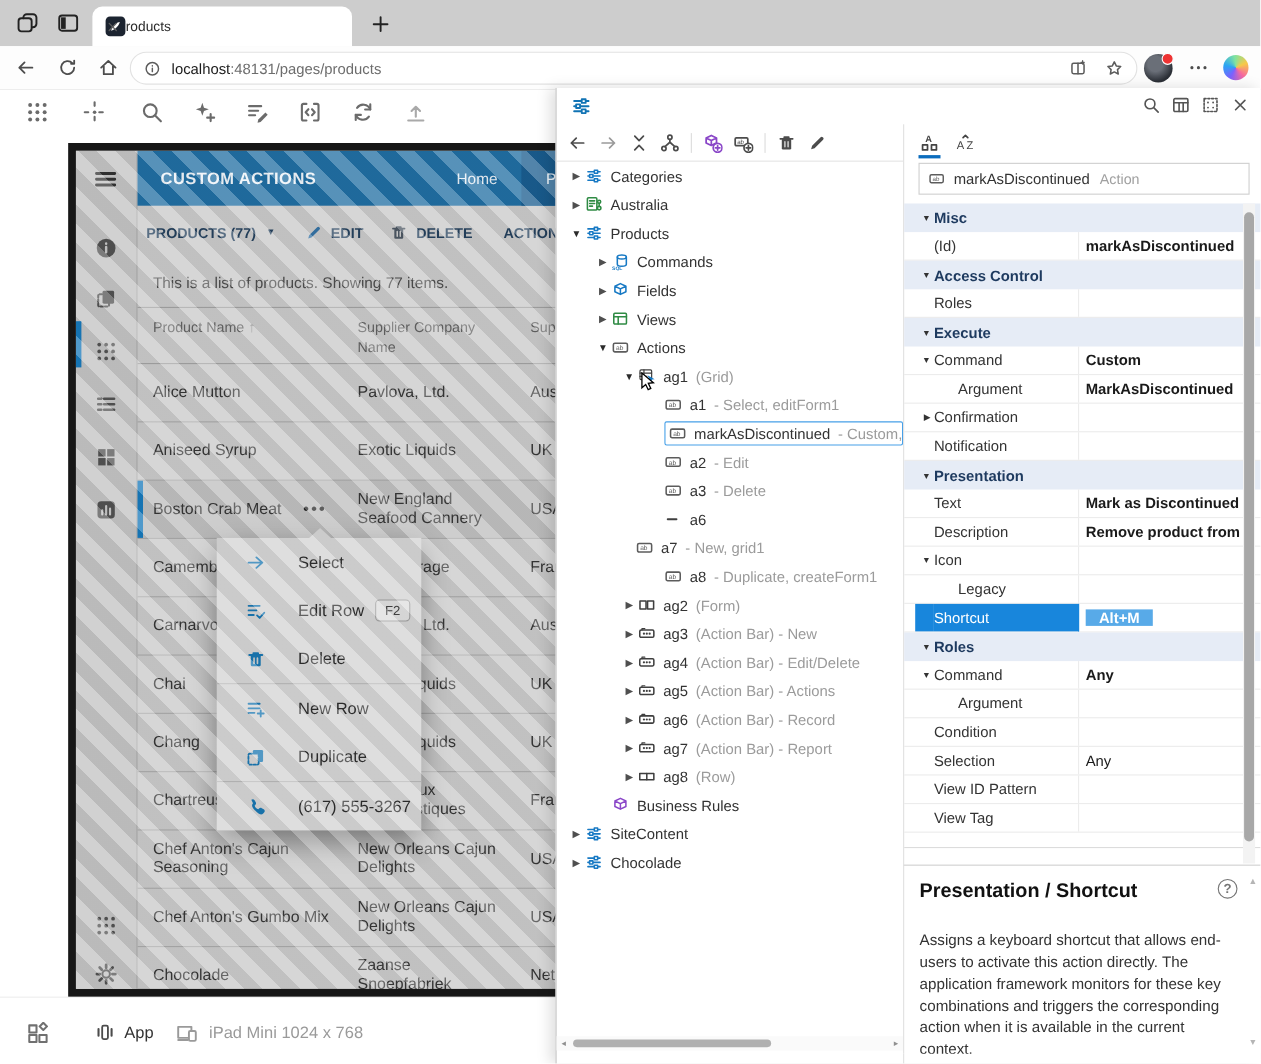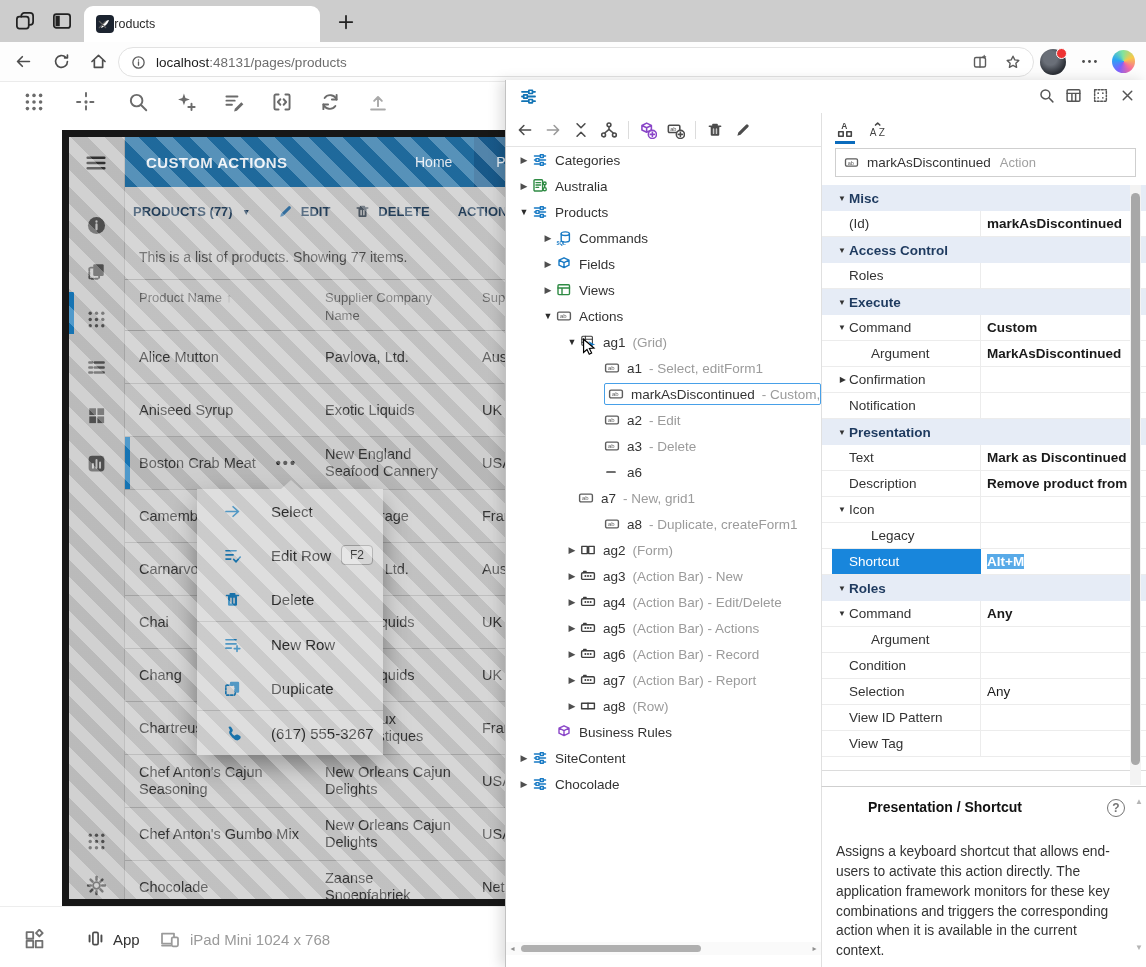--- a/index.html
+++ b/index.html
@@ -130,30 +130,30 @@
   .prow { display:flex; height:26px; align-items:stretch; font-size:13.5px; }
   .prow.group { background:#e6ecf6; align-items:center; }
   .prow.group .plabel { font-weight:bold; color:#1e3a5f; border:none; }
   .prow .pchev { width:17px; display:flex; align-items:center; justify-content:flex-end; padding-right:3px; font-size:8px; color:#333; flex:none; margin-left:10px; }
   .prow .plabel { width:132px; flex:none; display:flex; align-items:center; color:#333; border-right:1px solid #ececec; overflow:hidden; white-space:nowrap; }
   .prow .plabel.ind { padding-left:22px; }
   .prow .pvalue { flex:1; display:flex; align-items:center; padding-left:6px; color:#1a1a1a; overflow:hidden; white-space:nowrap; }
   .prow .pvalue.b { font-weight:bold; }
   .prow:not(.group) { border-bottom:1px solid #ececec; }
   .prow.selrow .pchev, .prow.selrow .plabel { background:#1886dc; color:#fff; border-right-color:#1886dc; }
-  .prow.selrow .pvalue .hl { background:#58aae8; color:#fff; padding:0 0; font-weight:bold; }
+  .prow.selrow .pvalue .hl { background:#58aae8; color:#fff; padding:0 12px; font-weight:bold; }
   .prow.section { border:none; margin-top:13px; border-top:1px solid #dcdcdc; padding-top:11px; height:30px; }
   .prow.section .plabel { font-weight:bold; color:#222; border:none; margin-left:13px; width:auto; }
   .vscroll { position:absolute; right:6px; top:72px; width:11px; height:600px; background:#f3f3f3; }
   .vs-thumb { position:absolute; left:1px; top:8px; width:9px; height:572px; background:#a8a8a8; border-radius:5px; }
 
   
   .help { position:absolute; left:315px; top:706px; width:326px; height:172px; border-top:1px solid #cfcfcf; border-left:1px solid #e0e0e0; background:#fff; padding:12px 22px 0 14px; overflow:hidden; }
   .help-title-row { display:flex; align-items:flex-start; }
-  .help-title { font-weight:bold; font-size:14px; color:#111; flex:1;margin-left:32px; }
+  .help-title { font-weight:bold; font-size:18px; color:#111; flex:1; }
   .help-q { width:18px; height:18px; border:1.5px solid #757575; border-radius:50%; color:#757575; font-size:12px; font-weight:bold; display:flex; align-items:center; justify-content:center; }
   .help p { margin-top:25px; font-size:13.8px; color:#333; line-height:1.44; }
   .help .mini-arrow { position:absolute; right:4px; font-size:8px; color:#b5b5b5; }
   .ma-top { top:10px; } .ma-bottom { bottom:6px; }
 
   .tree-cursor { position:absolute; left:76px; top:258px; z-index:12; }
 </style>
 </head>
 <body>
 

